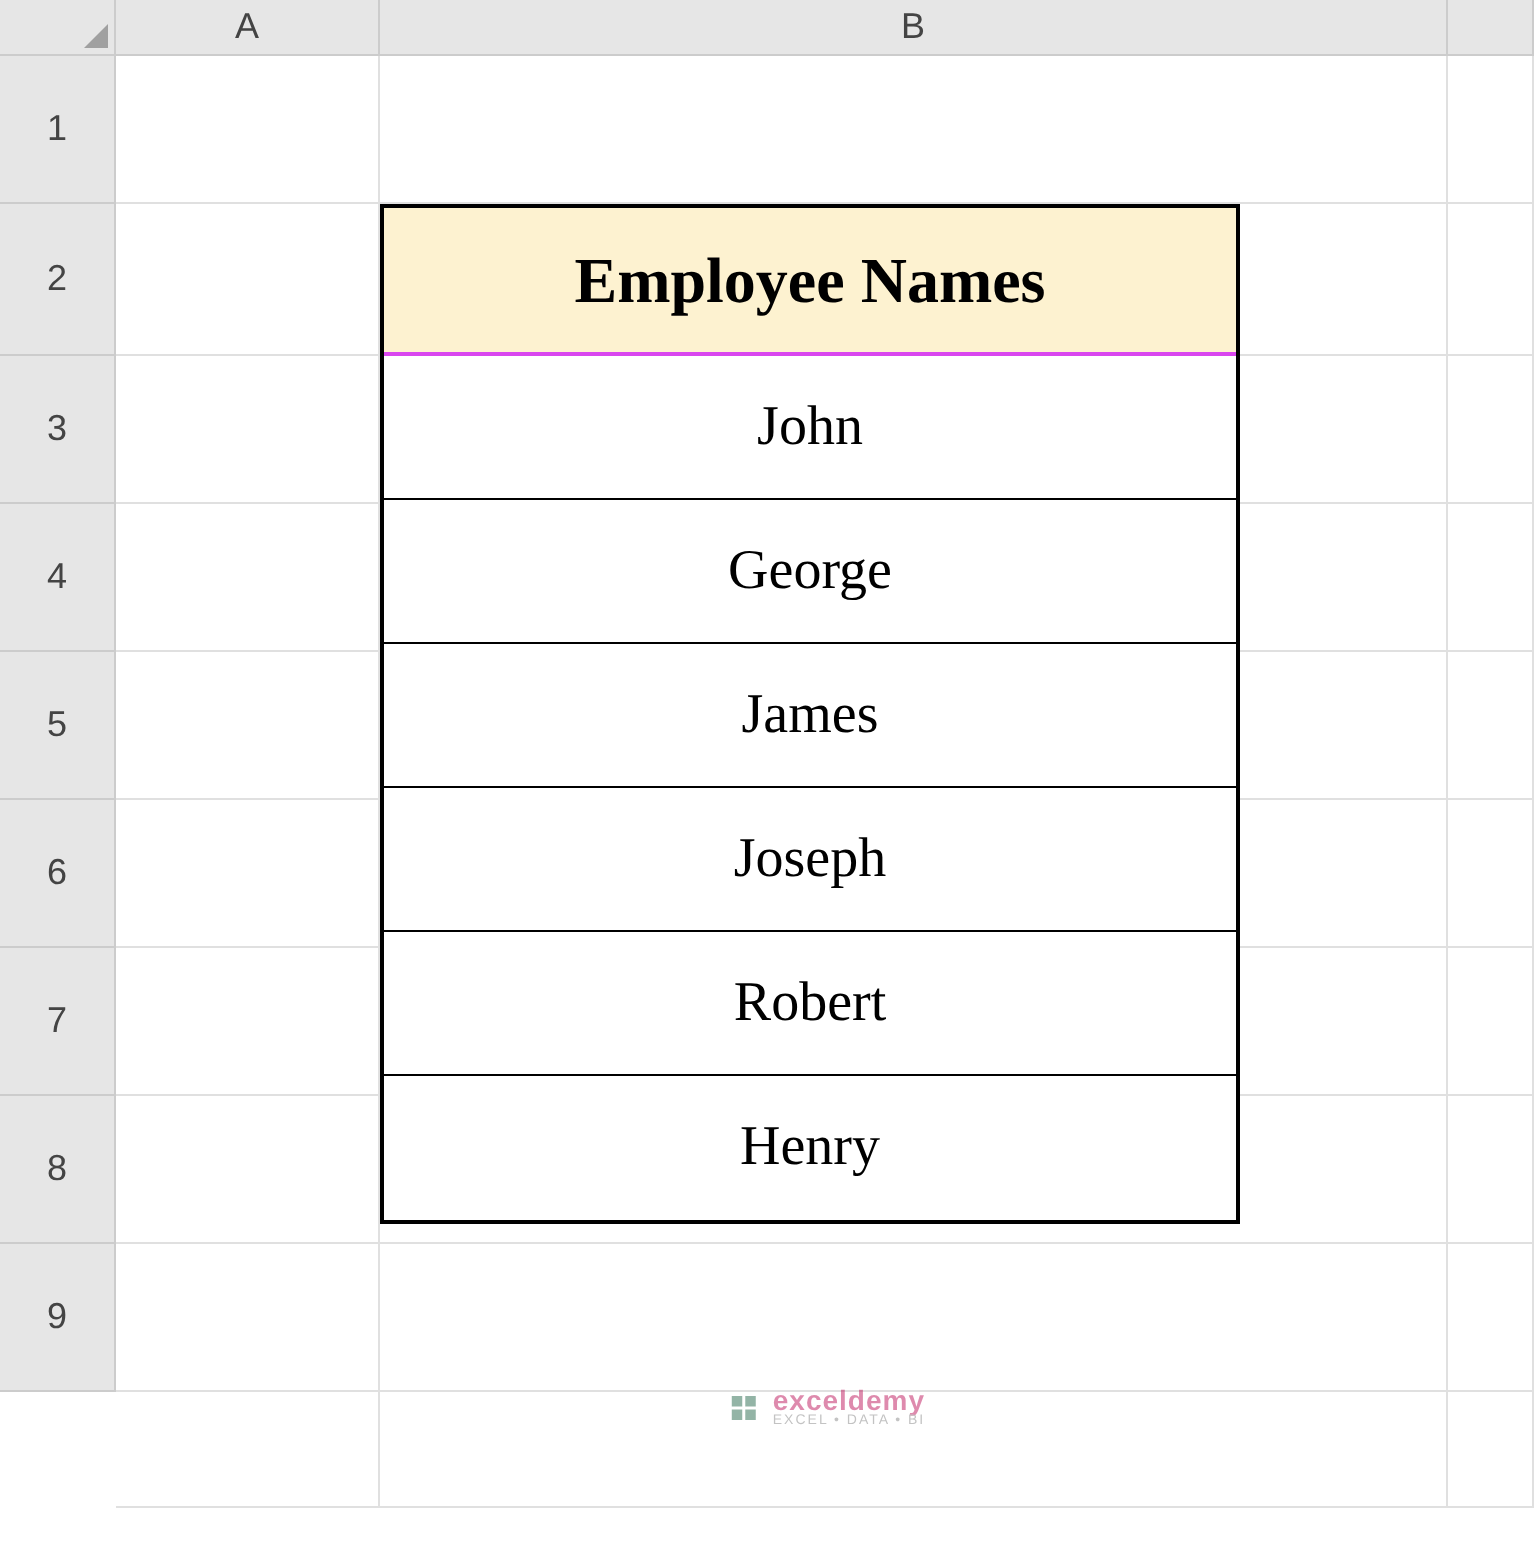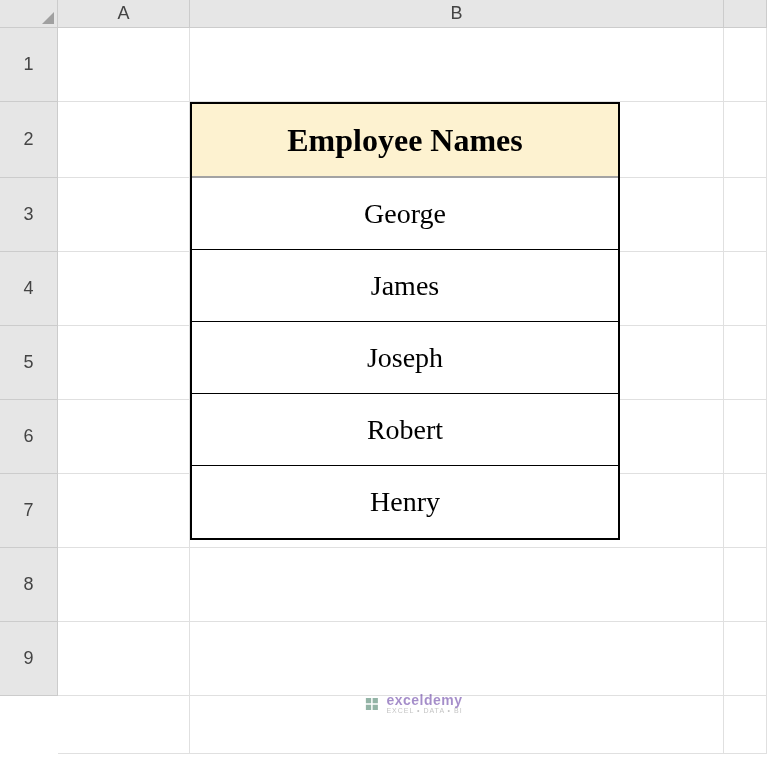--- a/index.html
+++ b/index.html
@@ -107,21 +107,21 @@
     .data-table {
       position: absolute;
       left: 132px;
       top: 74px;
       width: 430px;
       border: 2px solid #000;
     }
     .data-header {
       height: 74px;
       background: #fdf2d0;
-      border-bottom: 2px solid #a3a3a3;
+      border-bottom: 2px solid #d946ef;
       display: flex;
       align-items: center;
       justify-content: center;
       font-size: 32px;
       font-weight: bold;
       color: #000;
     }
     .data-cell {
       height: 72px;
       background: #ffffff;
@@ -151,21 +151,21 @@
       height: 18px;
     }
     .watermark-text {
       display: flex;
       flex-direction: column;
       line-height: 1;
     }
     .watermark-brand {
       font-size: 14px;
       font-weight: bold;
-      color: #4c1d95;
+      color: #be185d;
       letter-spacing: 0.5px;
     }
     .watermark-tagline {
       font-size: 7px;
       color: #888;
       letter-spacing: 1px;
     }
   </style>
 </head>
 <body>
@@ -236,20 +236,21 @@
         <div class="grid-cell cell-c row-9"></div>
       </div>
       <div class="grid-row row-10">
         <div class="grid-cell cell-a row-10"></div>
         <div class="grid-cell cell-b row-10"></div>
         <div class="grid-cell cell-c row-10"></div>
       </div>
 
       <div class="data-table">
         <div class="data-header">Employee Names</div>
+        <div class="data-cell">John</div>
         <div class="data-cell">George</div>
         <div class="data-cell">James</div>
         <div class="data-cell">Joseph</div>
         <div class="data-cell">Robert</div>
         <div class="data-cell">Henry</div>
       </div>
 
       <div class="watermark">
         <svg class="watermark-icon" viewBox="0 0 24 24" fill="#2a6b4f">
           <path d="M4 4h7v7H4zM13 4h7v7h-7zM4 13h7v7H4zM13 13h7v7h-7z"></path>

